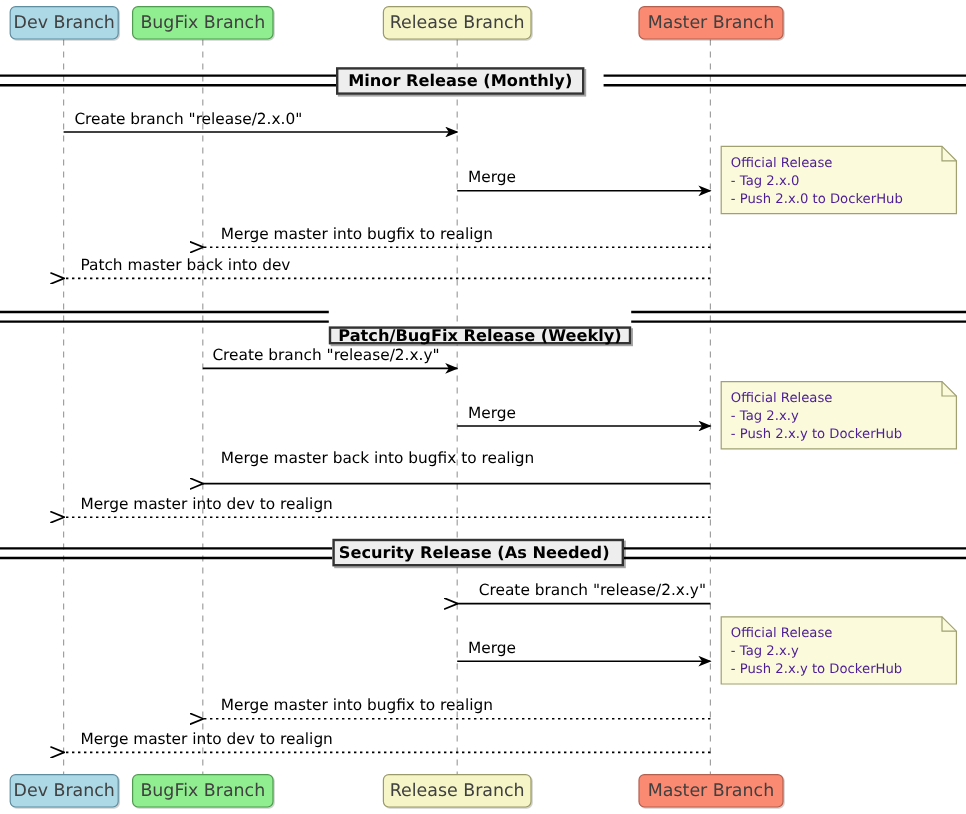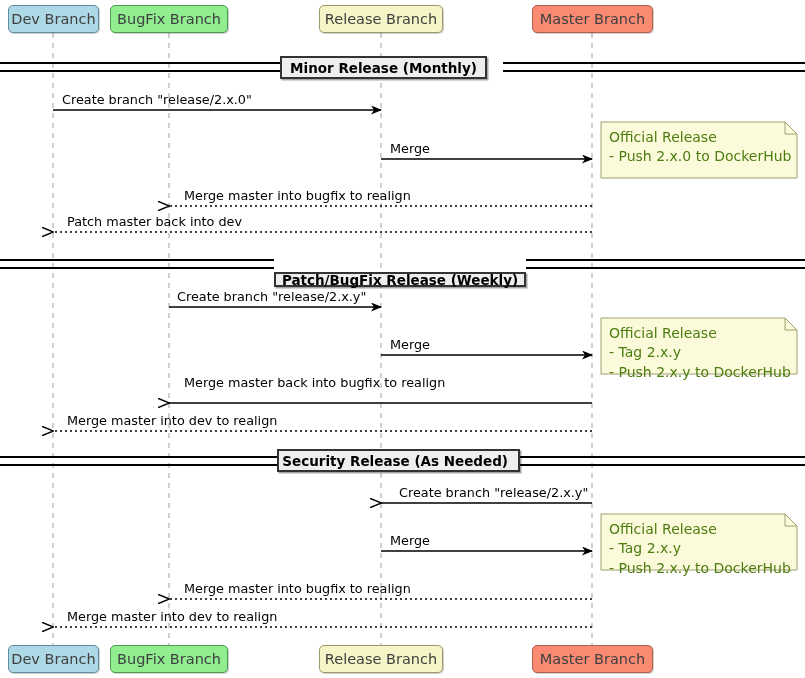--- a/index.html
+++ b/index.html
@@ -60,22 +60,22 @@
     white-space: nowrap;
     padding: 0 10px;
     box-shadow: 1.5px 1.5px 0 rgba(0,0,0,0.35);
   }
 
   
   .note {
     position: absolute;
     box-sizing: border-box;
     background: #FBFBDC;
-    font-size: 14px;
-    color: #4d7c0f;
+    font-size: 11px;
+    color: #4c1d95;
     padding: 6px 8px 4px 8px;
     line-height: 1.38;
     white-space: nowrap;
   }
   .note .note-line { display: block; }
 
   
   .msg-label {
     position: absolute;
     font-size: 12.8px;
@@ -183,20 +183,21 @@
       <div class="divider-label" style="left: 274px; top: 252px; width: 252px; height: 15px; margin-top: 20px;">
         <span>Patch/BugFix Release (Weekly)</span>
       </div>
       <div class="divider-label" style="left: 277px; top: 449px; width: 243px; height: 23px; justify-content: flex-end;">
         <span>Security Release (As Needed)</span>
       </div>
     </div>
   <div id="overlay-notes">
       <div class="note" style="left: 601px; top: 122px; width: 196px; height: 56px; background: transparent;">
         <span class="note-line">Official Release</span>
+        <span class="note-line"> - Tag 2.x.0</span>
         <span class="note-line"> - Push 2.x.0 to DockerHub</span>
       </div>
       <div class="note" style="left: 601px; top: 318px; width: 196px; height: 56px; background: transparent;">
         <span class="note-line">Official Release</span>
         <span class="note-line"> - Tag 2.x.y</span>
         <span class="note-line"> - Push 2.x.y to DockerHub</span>
       </div>
       <div class="note" style="left: 601px; top: 514px; width: 196px; height: 56px; background: transparent;">
         <span class="note-line">Official Release</span>
         <span class="note-line"> - Tag 2.x.y</span>

